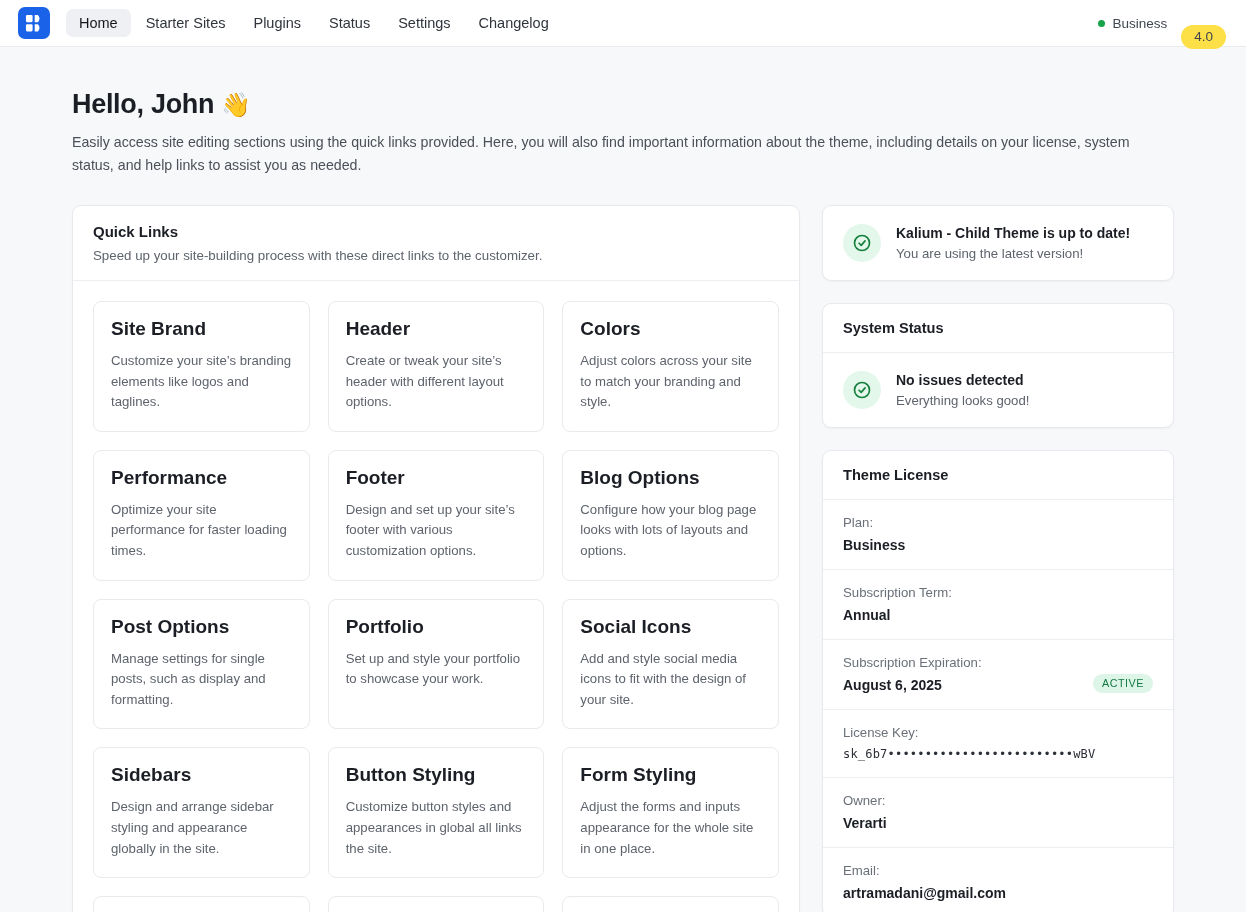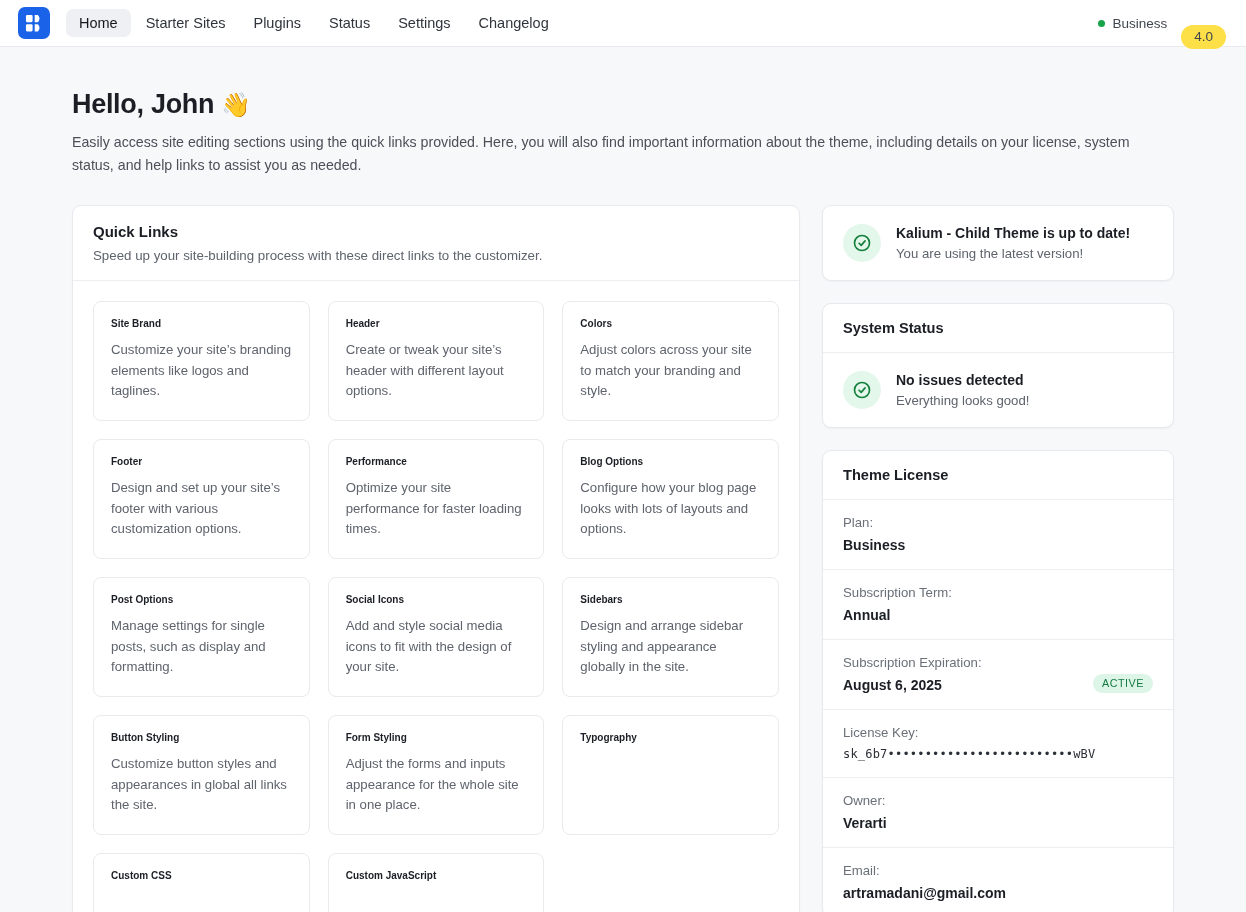--- a/index.html
+++ b/index.html
@@ -107,21 +107,21 @@
     padding: 20px;
   }
   .ql-card {
     border: 1px solid #e8eaee;
     border-radius: 8px;
     background: #fff;
     padding: 16px 17px 18px 17px;
     min-height: 120px;
     cursor: pointer;
   }
-  .ql-card-title { font-size: 10px; font-weight: bold; color: #1b1e24; margin-bottom: 11px; }
+  .ql-card-title { font-size: 19px; font-weight: bold; color: #1b1e24; margin-bottom: 11px; }
   .ql-card-desc { font-size: 13.2px; color: #5e636c; line-height: 1.56; }
 
   
   .side-card { margin-bottom: 22px; }
   .notice {
     display: flex;
     align-items: center;
     gap: 15px;
     padding: 18px 20px;
   }
@@ -227,34 +227,38 @@
           </div>
           <div class="ql-card">
             <div class="ql-card-title">Header</div>
             <div class="ql-card-desc">Create or tweak your site’s header with different layout options.</div>
           </div>
           <div class="ql-card">
             <div class="ql-card-title">Colors</div>
             <div class="ql-card-desc">Adjust colors across your site to match your branding and style.</div>
           </div>
           <div class="ql-card">
+            <div class="ql-card-title">Performance</div>
+            <div class="ql-card-desc">Optimize your site performance for faster loading times.</div>
+          </div>
+          <div class="ql-card">
             <div class="ql-card-title">Footer</div>
             <div class="ql-card-desc">Design and set up your site’s footer with various customization options.</div>
           </div>
           <div class="ql-card">
-            <div class="ql-card-title">Performance</div>
-            <div class="ql-card-desc">Optimize your site performance for faster loading times.</div>
-          </div>
-          <div class="ql-card">
             <div class="ql-card-title">Blog Options</div>
             <div class="ql-card-desc">Configure how your blog page looks with lots of layouts and options.</div>
           </div>
           <div class="ql-card">
             <div class="ql-card-title">Post Options</div>
             <div class="ql-card-desc">Manage settings for single posts, such as display and formatting.</div>
+          </div>
+          <div class="ql-card">
+            <div class="ql-card-title">Portfolio</div>
+            <div class="ql-card-desc">Set up and style your portfolio to showcase your work.</div>
           </div>
           <div class="ql-card">
             <div class="ql-card-title">Social Icons</div>
             <div class="ql-card-desc">Add and style social media icons to fit with the design of your site.</div>
           </div>
           <div class="ql-card">
             <div class="ql-card-title">Sidebars</div>
             <div class="ql-card-desc">Design and arrange sidebar styling and appearance globally in the site.</div>
           </div>
           <div class="ql-card">

